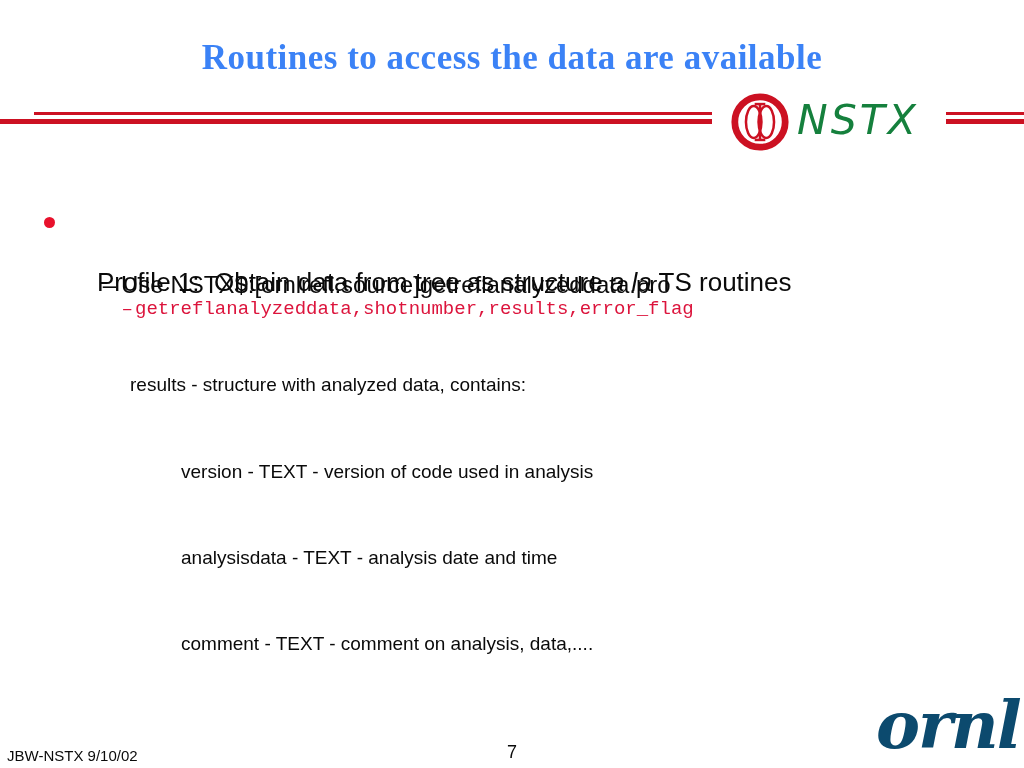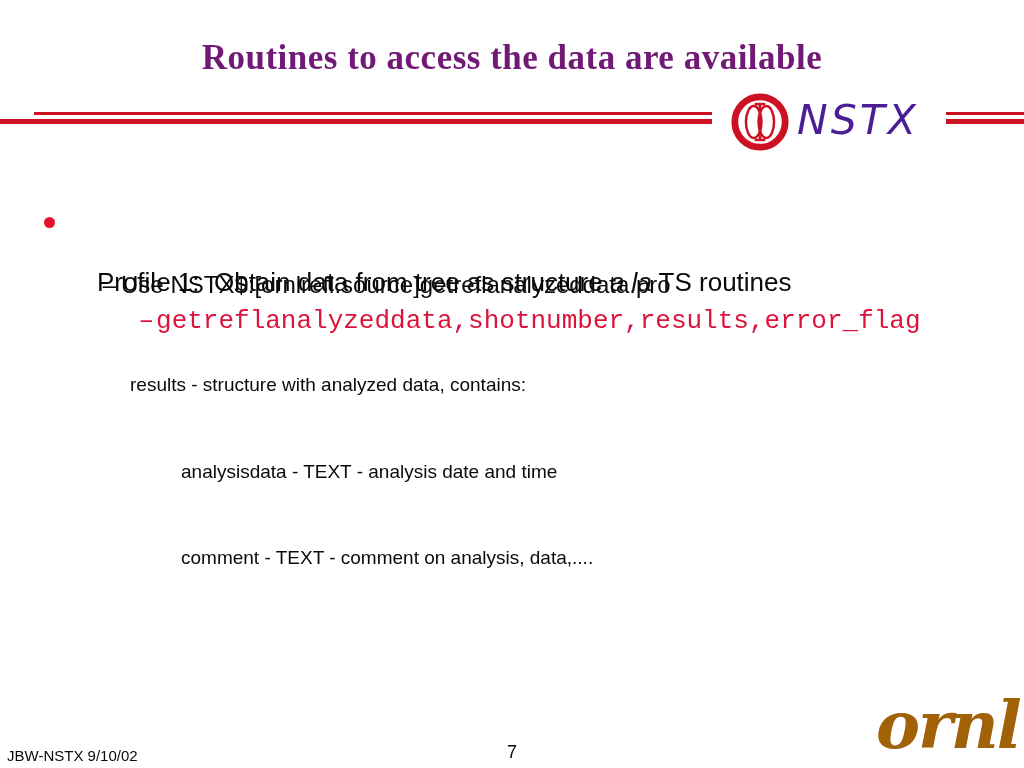--- a/index.html
+++ b/index.html
@@ -2,58 +2,58 @@
 <html><head>
 <meta charset="utf-8">
 <style>
   html,body{margin:0;padding:0;background:#ffffff;}
   .slide{position:relative;width:1024px;height:768px;background:#ffffff;overflow:hidden;
          font-family:"Liberation Sans",sans-serif;color:#0a0a0a;}
 
   
   .title{position:absolute;top:38px;left:0;width:1024px;text-align:center;
          font-family:"Liberation Serif",serif;font-weight:600;font-size:35px;
-         color:#701a75;letter-spacing:0.5px;}
+         color:#3b82f6;letter-spacing:0.5px;}
 
   
   .rule{position:absolute;background:#cc1122;}
   .rule-left-thin{left:34px;top:112px;width:678px;height:3px;}
   .rule-left-thick{left:0;top:119px;width:712px;height:5px;}
   .rule-right-thin{left:946px;top:112px;width:78px;height:3px;}
   .rule-right-thick{left:946px;top:119px;width:78px;height:5px;}
 
   
   .nstx-emblem{position:absolute;left:729px;top:91px;width:62px;height:62px;}
   .nstx-word{position:absolute;left:797px;top:98px;font-family:"DejaVu Sans",sans-serif;
-             font-style:italic;font-size:41px;line-height:44px;color:#4c1d95;
+             font-style:italic;font-size:41px;line-height:44px;color:#15803d;
              letter-spacing:3px;font-weight:400;}
 
   
   .heading{position:absolute;left:28px;top:162px;font-size:30px;}
   .bullet-row{position:absolute;left:44px;top:205px;font-size:26px;white-space:pre;}
   .bullet-dot{position:absolute;left:0;top:12px;width:11px;height:11px;border-radius:50%;
               background:#e8112c;}
   .bullet-text{margin-left:24px;}
   .sub1{position:absolute;left:76px;top:243px;font-size:24px;white-space:pre;}
   .sub1 .dash{margin-right:5px;}
-  .sub2{position:absolute;left:76px;top:276px;font-size:26px;white-space:pre;
+  .sub2{position:absolute;left:76px;top:276px;font-size:19px;white-space:pre;
         font-family:"Liberation Mono",monospace;color:#dc143c;}
   .sub2 .dash{margin-right:2px;}
 
   .details{position:absolute;left:0;top:314px;font-size:19px;line-height:28.7px;white-space:pre;}
   .indent-a{margin-left:130px;}
   .indent-b{margin-left:181px;}
   .it{font-style:italic;}
 
   
   .footer-left{position:absolute;left:7px;top:747px;font-size:15px;}
   .page-num{position:absolute;left:0;top:742px;width:1024px;text-align:center;font-size:18px;}
   .ornl{position:absolute;left:876px;top:690px;font-family:"DejaVu Serif",serif;
         font-weight:bold;font-style:italic;font-size:66px;line-height:70px;
-        color:#a16207;letter-spacing:-2px;}
+        color:#0c4a6e;letter-spacing:-2px;}
 </style>
 </head>
 <body>
 
 <div class="slide">
 
   <div class="title">Routines to access the data are available</div>
 
   <div class="rule rule-left-thin"></div>
   <div class="rule rule-left-thick"></div>
@@ -79,20 +79,21 @@
   <div class="sub1">
     <span class="dash">–</span><span>Use NSTX$:[ornlrefl.source]getreflanalyzeddata.pro</span>
   </div>
 
   <div class="sub2">
     <span class="dash">–</span><span>getreflanalyzeddata,shotnumber,results,error_flag</span>
   </div>
 
   <div class="details">
     <div class="indent-a">results - structure with analyzed data, contains:</div>
+    <div class="indent-b"><span>version</span><span> - TEXT - version of code used in analysis</span></div>
     <div class="indent-b"><span>analysisdata</span><span> - TEXT - analysis date and time</span></div>
     <div class="indent-b"><span>comment</span><span> - TEXT - comment on analysis, data,....</span></div>
     
     
     
     
     
     
     
     

